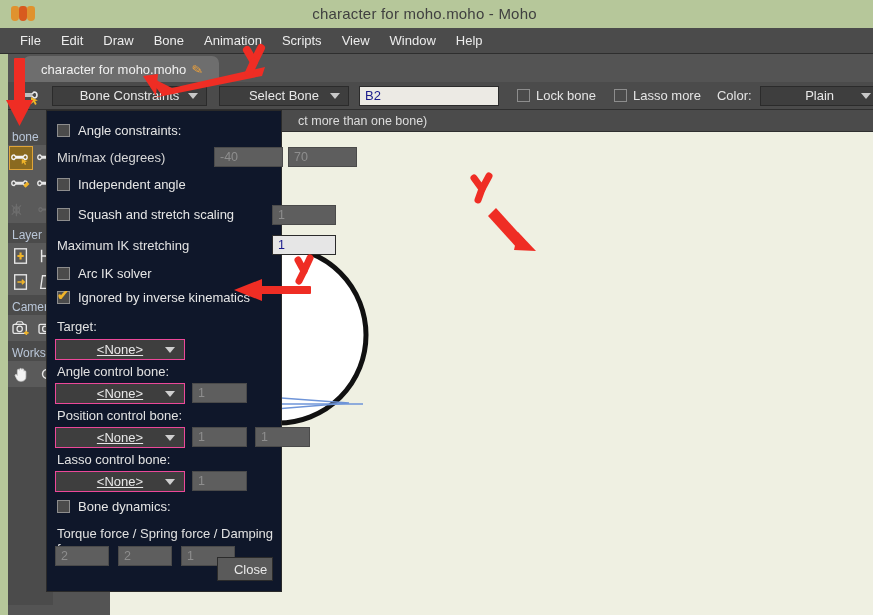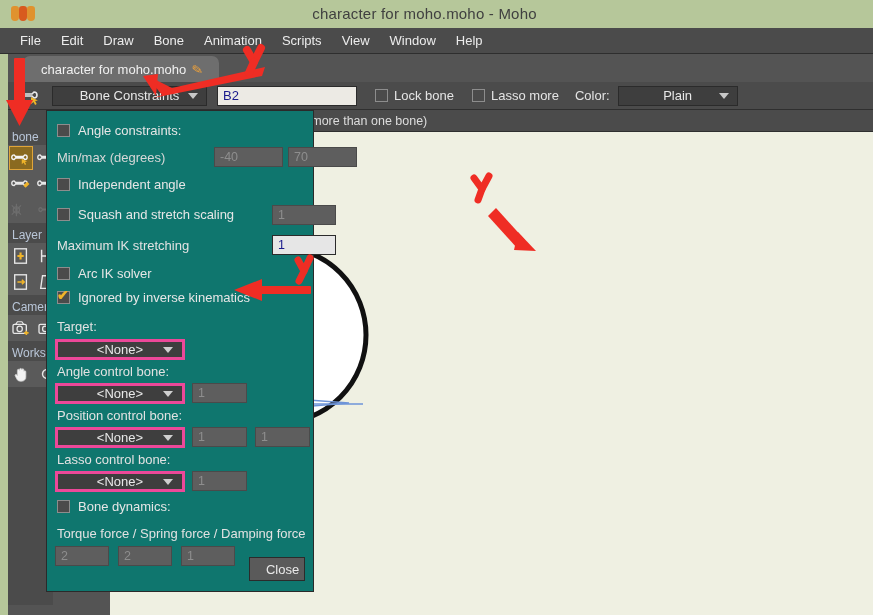--- a/index.html
+++ b/index.html
@@ -159,43 +159,43 @@
     position: absolute; left: 53px; top: 592px; width: 820px; height: 23px;
     background: #eff0e2;
   }
   #bottom-dark {
     position: absolute; left: 8px; top: 592px; width: 102px; height: 23px;
     background: #545454;
   }
 
   
   #dialog {
-    position: absolute; left: 46px; top: 110px; width: 268px; height: 482px;
-    background: #0f766e;
+    position: absolute; left: 46px; top: 110px; width: 236px; height: 482px;
+    background: #0f172a;
     border: 1px solid #2a2a2a;
     z-index: 40;
   }
   .dlg-check {
     display: flex; align-items: center; gap: 8px;
     color: #e6e6e6; font-size: 13px;
   }
   .dlg-label { color: #e2e2e2; font-size: 13px; }
   .dlg-label.dim { color: #d8d8d8; }
   .field {
     height: 20px; background: #5e5e5e; border: 1px solid #4a4a4a;
     color: #8e8e8e; font-size: 12.5px;
     display: flex; align-items: center; padding-left: 5px; flex: none;
   }
   .field.enabled {
     background: #e6e6e6; border: 1px solid #2b2b2b; color: #1a1a8c;
   }
   .dlg-dd {
-    height: 21px; width: 130px; background: #3e3e3e; border: 3px solid #ec4899;
+    height: 21px; width: 130px; background: #3e3e3e; border: 1px solid #ec4899;
     display: flex; align-items: center; justify-content: center;
-    position: relative; color: #e8e8e8; font-size: 13px; flex: none;
+    position: relative; color: #e8e8e8; font-size: 13px; flex: none; text-decoration: underline;
   }
   .dlg-dd .caret {
     position: absolute; right: 9px; top: 50%; transform: translateY(-50%);
     width: 0; height: 0;
     border-left: 5px solid transparent; border-right: 5px solid transparent;
     border-top: 6px solid #cfcfcf;
   }
   #close-btn {
     position: absolute; right: 8px; bottom: 10px;
     width: 56px; height: 24px;
@@ -244,20 +244,24 @@
   <div class="ob-icon">
     <svg width="26" height="18" viewBox="0 0 26 18">
       <path d="M4 5 A3 3 0 1 0 4 11 L6 9 L16 9 L18 11 A3 3 0 1 0 18 5 L16 7 L6 7 Z" fill="none" stroke="#e8e8e8" stroke-width="1.6"></path>
       <path d="M15 10 l0 7 l2.5 -2 l1.6 3 l1.6 -.9 l-1.6 -3 l2.8 -.6 Z" fill="#f0b429"></path>
     </svg>
   </div>
   <div class="dropdown" id="dd-constraints">
     <span>Bone Constraints</span>
     <span class="caret"></span>
   </div>
+  <div class="dropdown" id="dd-selectbone">
+    <span>Select Bone</span>
+    <span class="caret"></span>
+  </div>
   <div id="bone-name-field">
     <span>B2</span>
   </div>
   <div class="ob-check">
     <span class="cbox"></span>
     <span>Lock bone</span>
   </div>
   <div class="ob-check">
     <span class="cbox"></span>
     <span>Lasso more</span>

